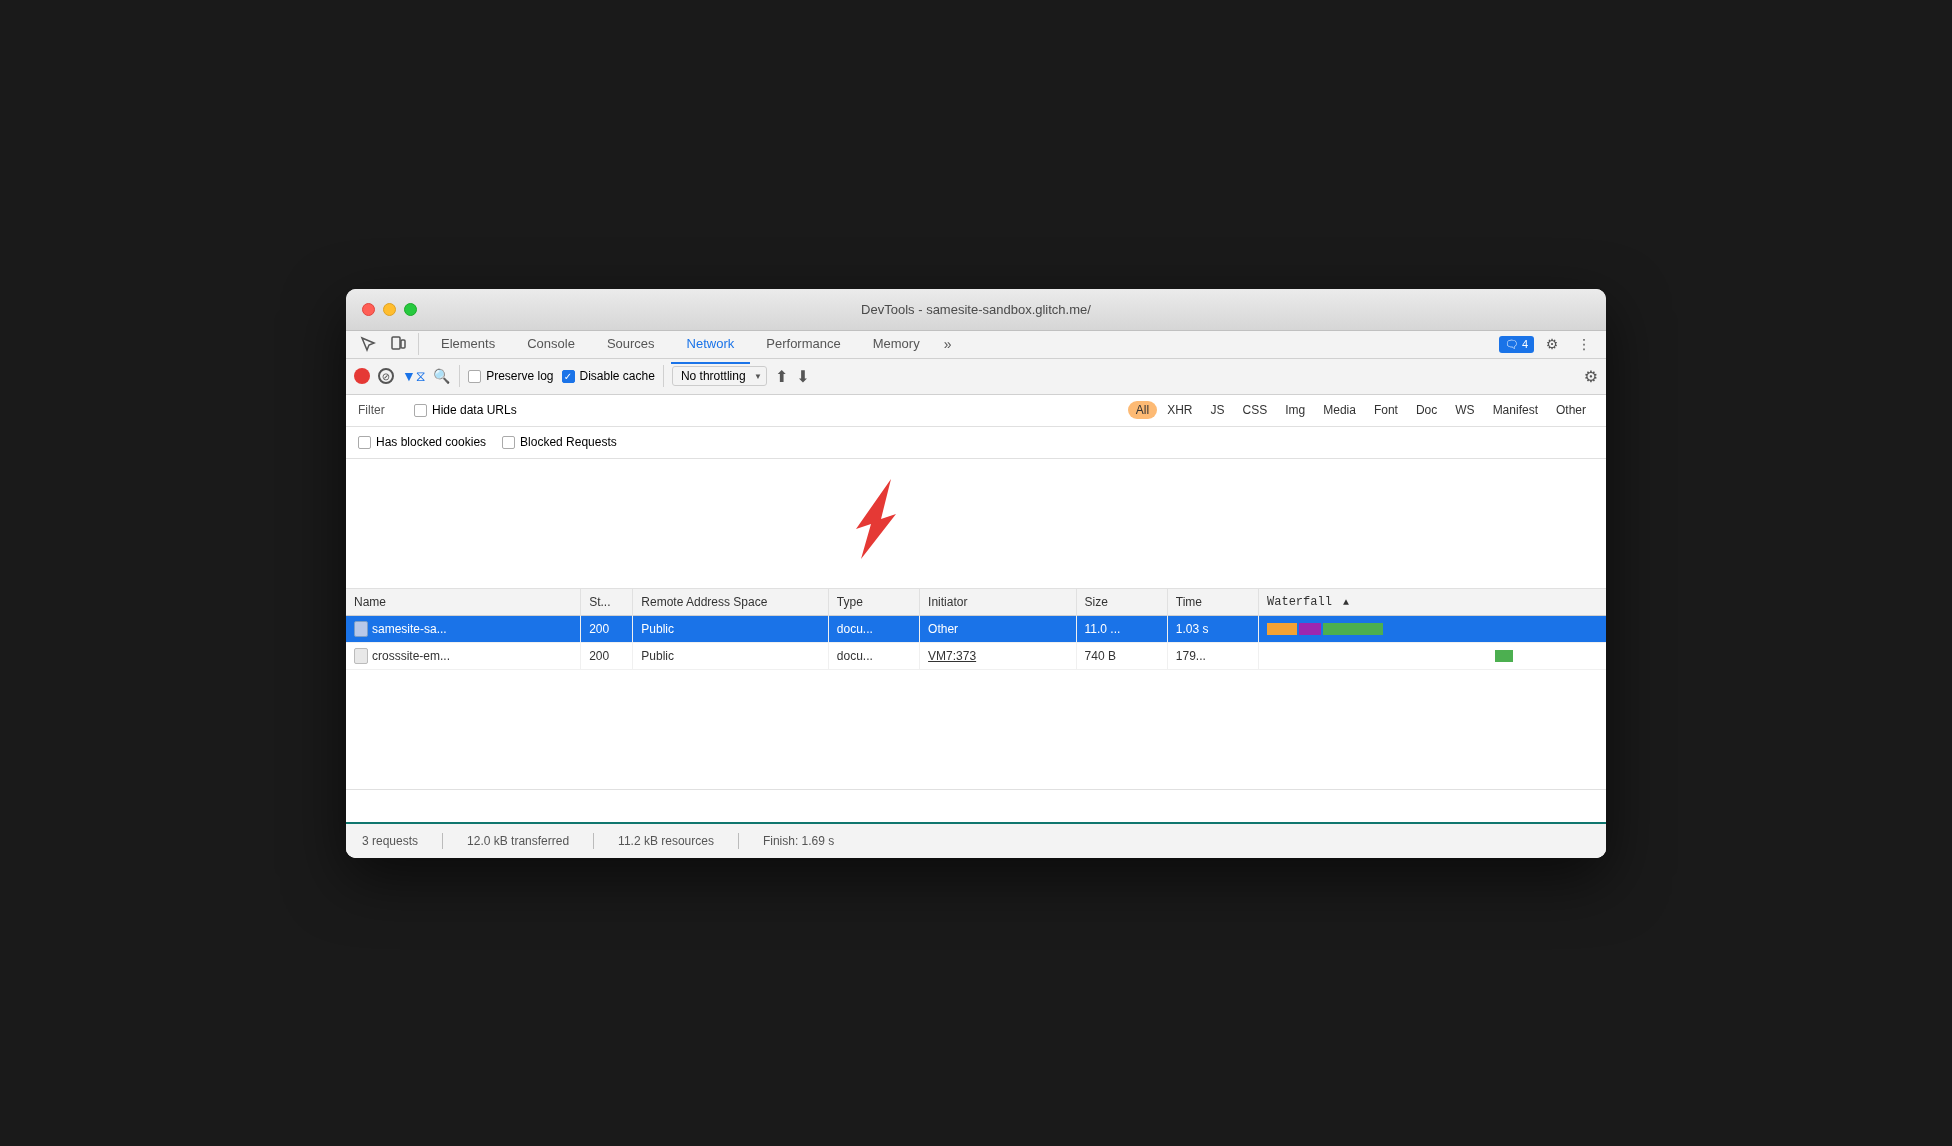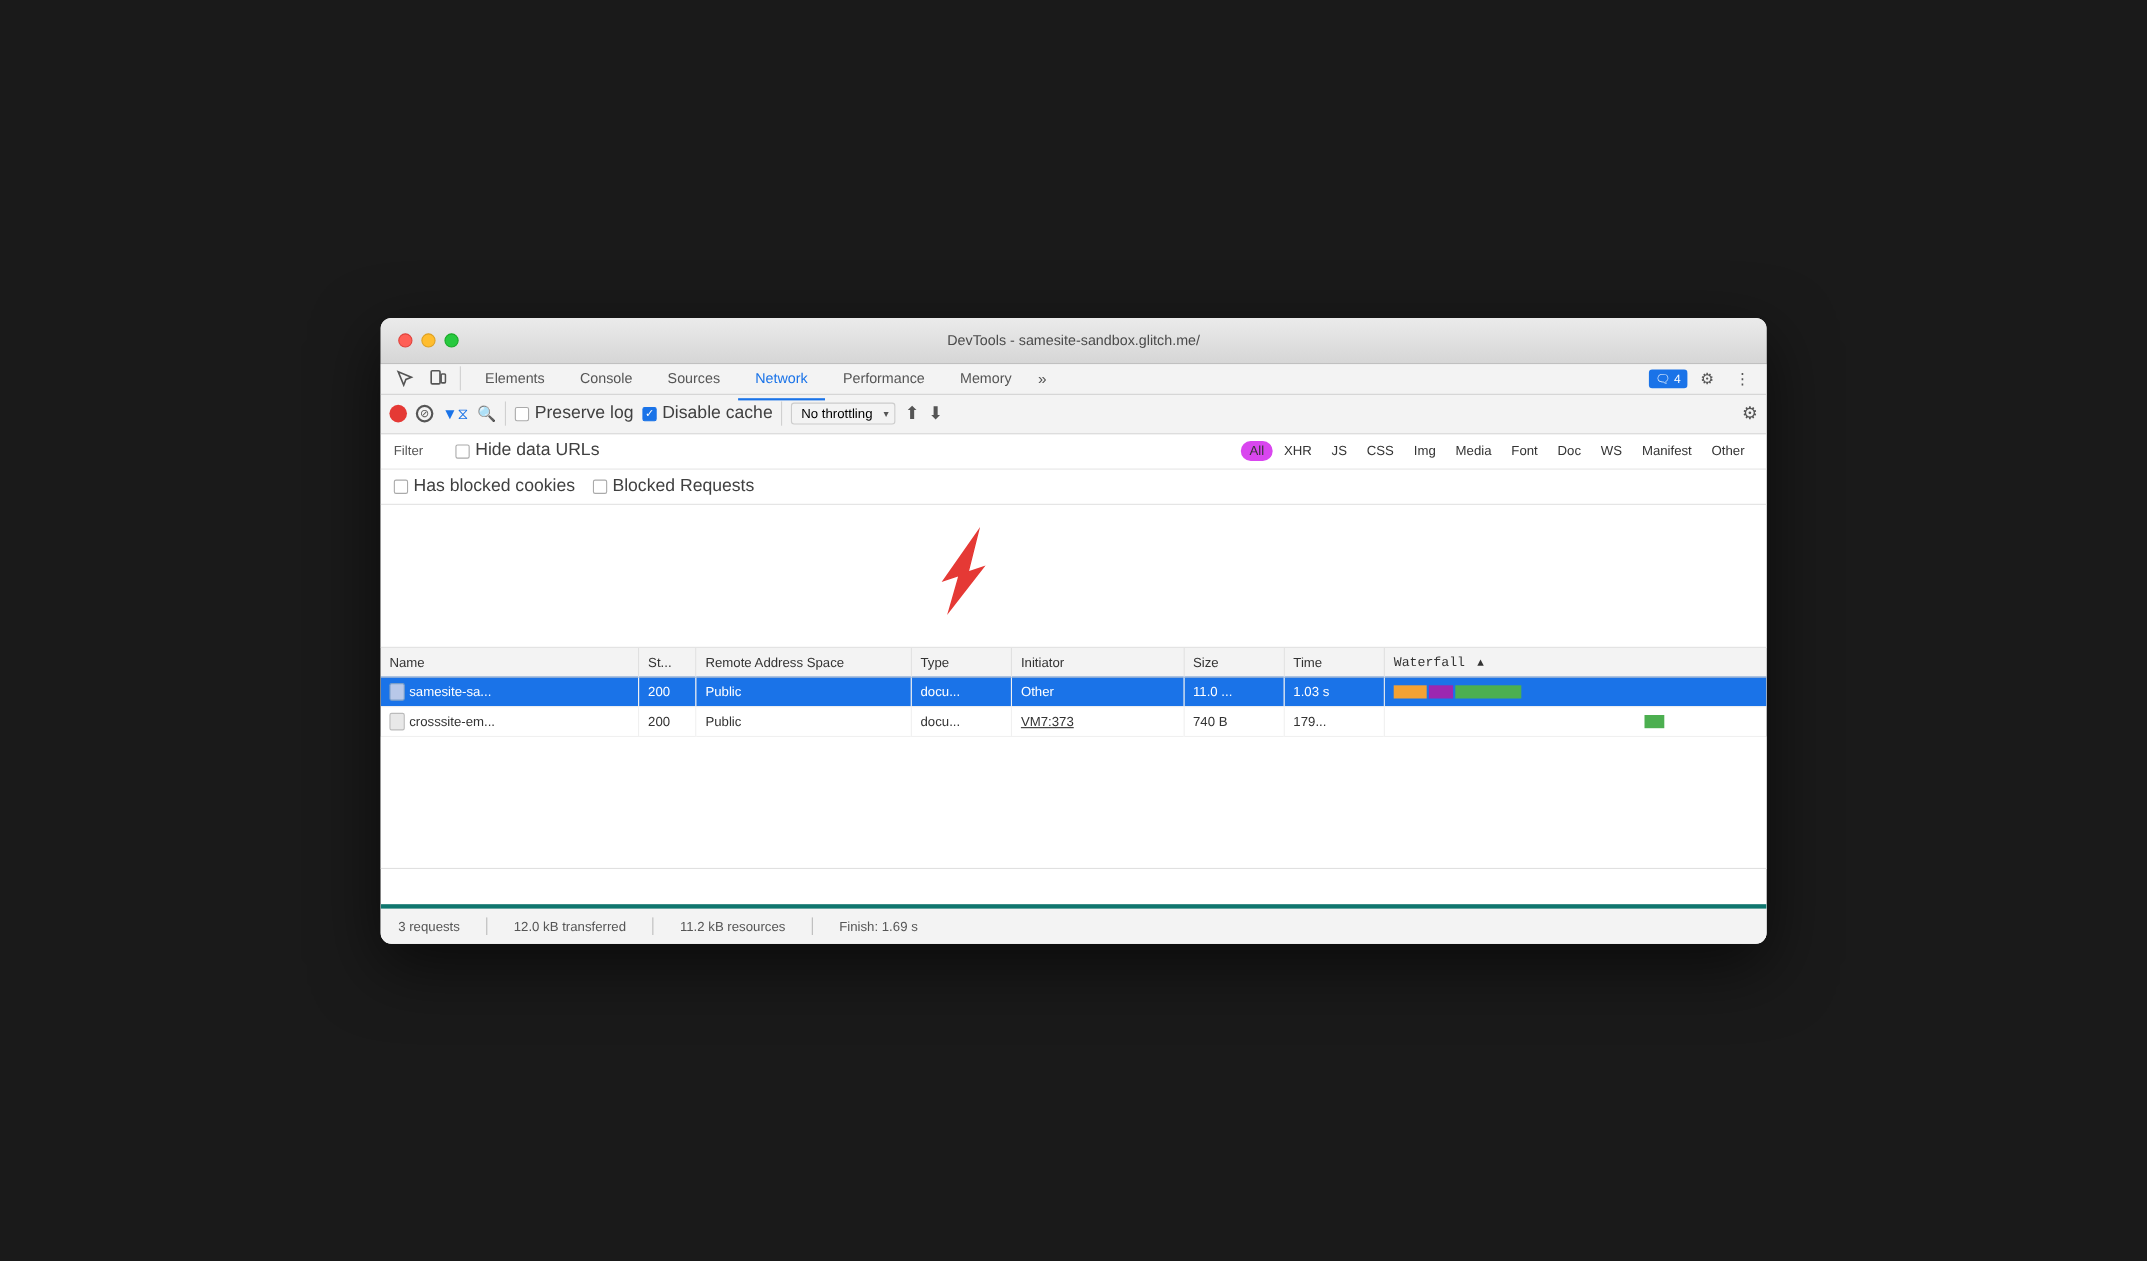--- a/index.html
+++ b/index.html
@@ -156,22 +156,22 @@
     }
     .second-toolbar-divider {
       width: 1px;
       height: 22px;
       background: #d0d0d0;
     }
     .checkbox-label {
       display: flex;
       align-items: center;
       gap: 5px;
-      font-size: 16px;
-      color: #404040;
+      font-size: 12px;
+      color: #000000;
       cursor: pointer;
     }
     .throttle-select {
       background: #f3f3f3;
       border: 1px solid #ccc;
       border-radius: 3px;
       padding: 2px 20px 2px 8px;
       font-size: 12px;
       cursor: pointer;
       appearance: none;
@@ -210,21 +210,21 @@
       margin-left: auto;
     }
     .filter-type-btn {
       padding: 2px 8px;
       font-size: 12px;
       color: #333;
       cursor: pointer;
       border-radius: 2px;
     }
     .filter-type-btn.active {
-      background: #d946ef;
+      background: #fdba74;
       border-radius: 10px;
     }
     
     .cookies-bar {
       display: flex;
       align-items: center;
       background: #ffffff;
       border-bottom: 1px solid #e0e0e0;
       height: 32px;
       padding: 0 12px;
@@ -316,21 +316,21 @@
       gap: 2px;
       align-items: center;
       height: 12px;
     }
     .underline { text-decoration: underline; }
     
     .sort-arrow { font-size: 10px; margin-left: 4px; }
     
     .status-bar {
       background: #f3f3f3;
-      border-top: 4px solid #0f766e;
+      border-top: 2px solid #0f766e;
       height: 36px;
       display: flex;
       align-items: center;
       padding: 0 16px;
       gap: 24px;
       font-size: 12px;
       color: #555;
       margin-top: 32px;
     }
     .status-divider {

